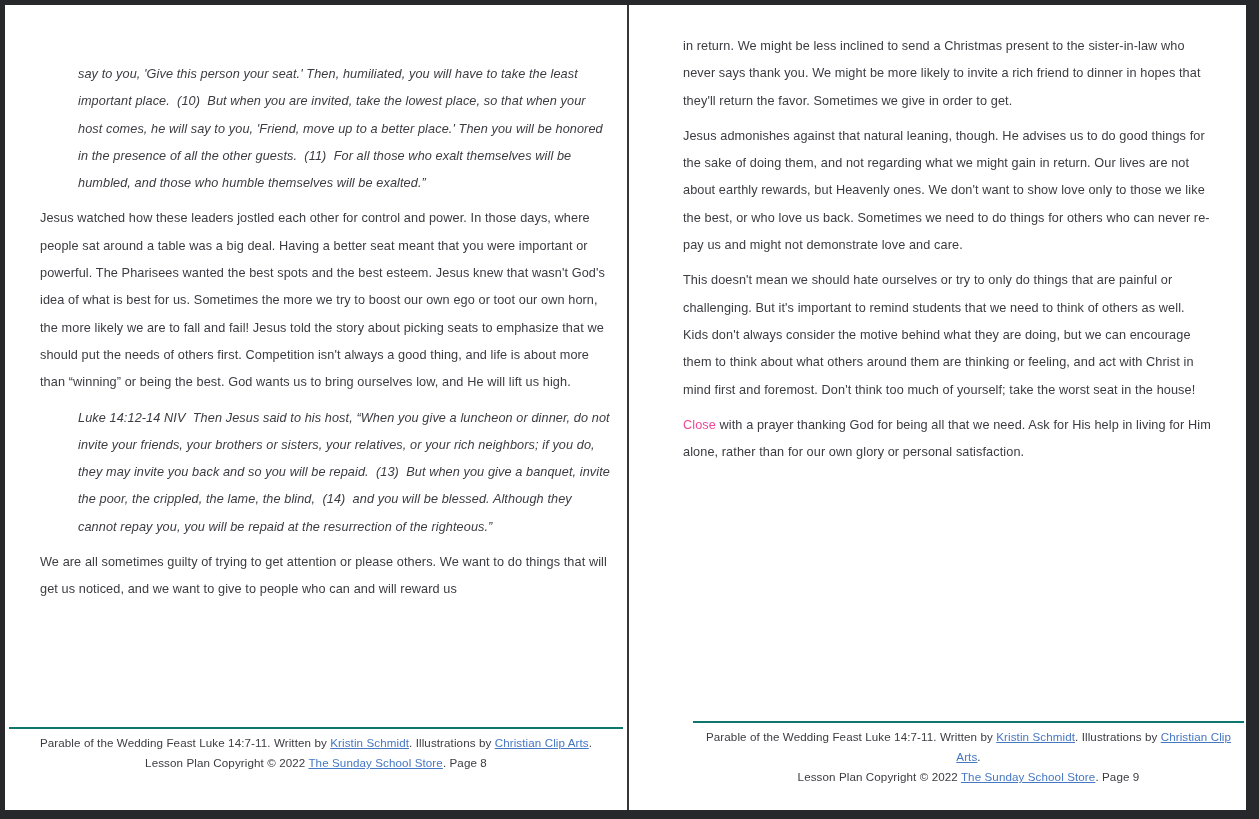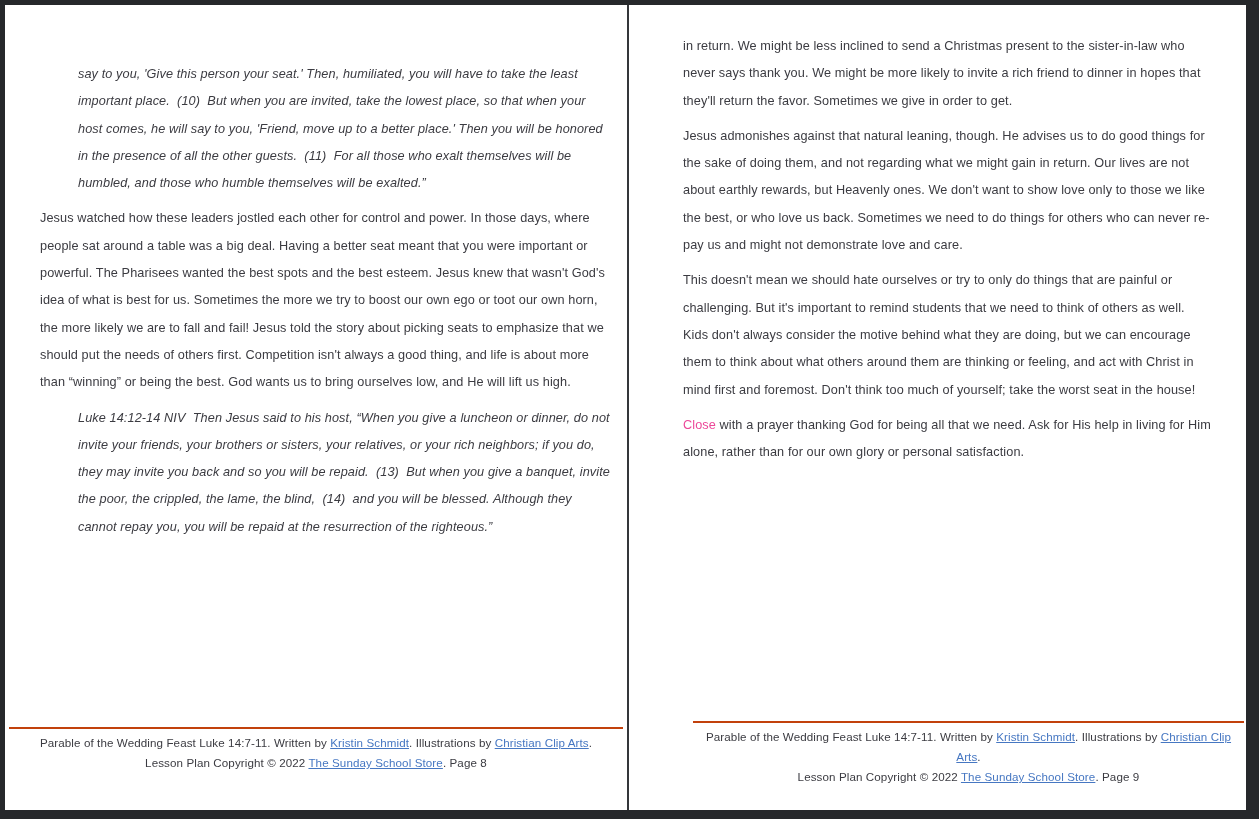--- a/index.html
+++ b/index.html
@@ -52,21 +52,21 @@
   .quote {
     font-style: italic;
     margin-left: 38px;
   }
   .para strong {
     font-weight: normal;
     color: #ec4899;
   }
   .page-footer {
     position: absolute;
-    border-top: 2px solid #c2410c;
+    border-top: 2px solid #0f766e;
     text-align: center;
     font-size: 11.6px;
     line-height: 20px;
     color: #3b3b41;
     padding-top: 4px;
     letter-spacing: 0.1px;
   }
   .page-left  .page-footer { top: 722px; left: 4px;  right: 4px; }
   .page-right .page-footer { top: 716px; left: 64px; right: 2px; }
   a.flink {
@@ -80,20 +80,21 @@
 
 <div class="spread">
 
   <div class="page-divider"></div>
 
   <div class="page page-left">
     <div class="page-text">
       <p class="para quote">say to you, 'Give this person your seat.' Then, humiliated, you will have to take the least important place. &nbsp;(10)&nbsp; But when you are invited, take the lowest place, so that when your host comes, he will say to you, 'Friend, move up to a better place.' Then you will be honored in the presence of all the other guests. &nbsp;(11)&nbsp; For all those who exalt themselves will be humbled, and those who humble themselves will be exalted.”</p>
       <p class="para">Jesus watched how these leaders jostled each other for control and power. In those days, where people sat around a table was a big deal. Having a better seat meant that you were important or powerful. The Pharisees wanted the best spots and the best esteem. Jesus knew that wasn't God's idea of what is best for us. Sometimes the more we try to boost our own ego or toot our own horn, the more likely we are to fall and fail! Jesus told the story about picking seats to emphasize that we should put the needs of others first. Competition isn't always a good thing, and life is about more than “winning” or being the best. God wants us to bring ourselves low, and He will lift us high.</p>
       <p class="para quote">Luke 14:12-14 NIV &nbsp;Then Jesus said to his host, “When you give a luncheon or dinner, do not invite your friends, your brothers or sisters, your relatives, or your rich neighbors; if you do, they may invite you back and so you will be repaid. &nbsp;(13)&nbsp; But when you give a banquet, invite the poor, the crippled, the lame, the blind, &nbsp;(14)&nbsp; and you will be blessed. Although they cannot repay you, you will be repaid at the resurrection of the righteous.”</p>
+      <p class="para">We are all sometimes guilty of trying to get attention or please others. We want to do things that will get us noticed, and we want to give to people who can and will reward us</p>
     </div>
 
     <div class="page-footer">
       <div><span>Parable of the Wedding Feast Luke 14:7-11. Written by </span><a class="flink">Kristin Schmidt</a><span>. Illustrations by </span><a class="flink">Christian Clip Arts</a><span>.</span></div>
       <div><span>Lesson Plan Copyright © 2022 </span><a class="flink">The Sunday School Store</a><span>. </span><span>Page 8</span></div>
     </div>
   </div>
 
   <div class="page page-right">
     <div class="page-text">

